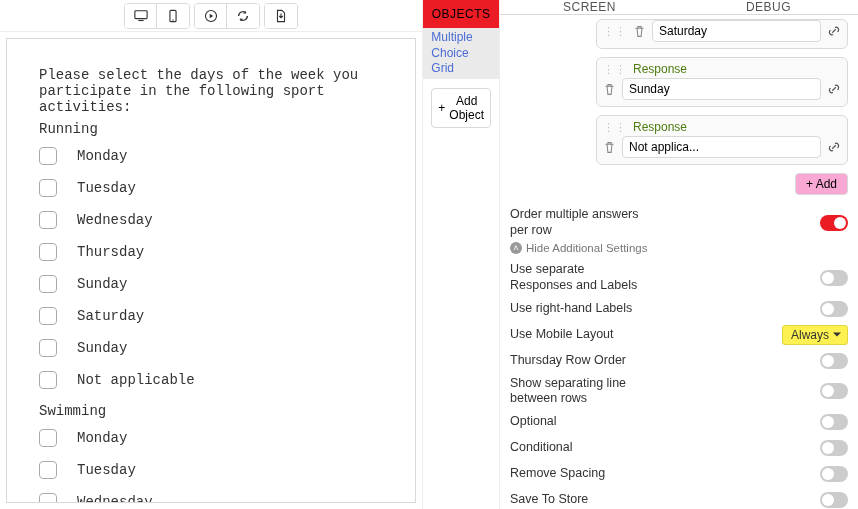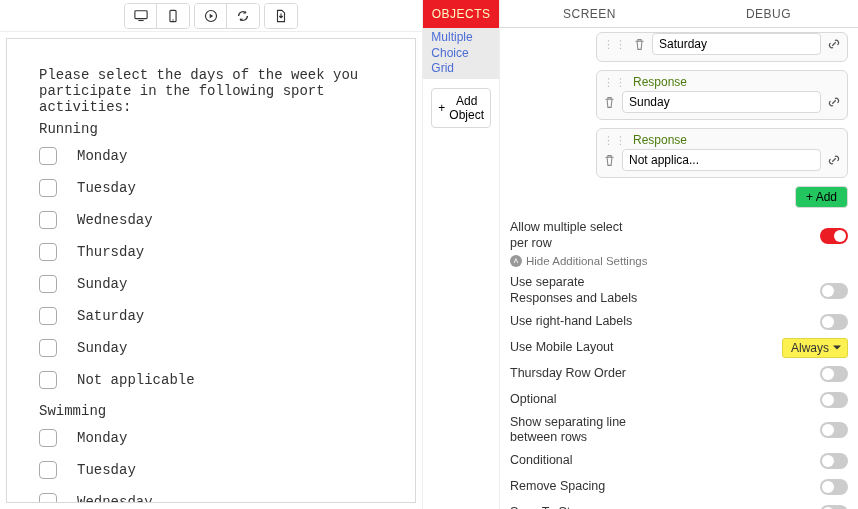--- a/index.html
+++ b/index.html
@@ -17,41 +17,41 @@
   .preview::-webkit-scrollbar-thumb { background:#888; border-radius:4px; }
   .q-text { margin:0 0 6px; font-size:14px; }
   .row-label { font-size:14px; margin:6px 0 10px; }
   .opt { display:flex; align-items:center; gap:20px; margin:0 0 14px;text-align:center; }
   .cb { width:18px; height:18px; border:1.5px solid #aaa; border-radius:4px; flex:0 0 auto; }
   .opt-label { font-size:14px; }
 
   .mid { width:92px; border-right:1px solid #eee; display:flex; flex-direction:column; }
   .tabs { display:flex; height:28px; }
   .tab { flex:1; display:flex; align-items:center; justify-content:center; font-size:12px; letter-spacing:.5px; border-bottom:1px solid var(--border); color:#555; cursor:pointer; }
-  .tab.active { background:var(--red); color:#fef9c3; border-bottom-color:var(--red); }
+  .tab.active { background:var(--red); color:#000000; border-bottom-color:var(--red); }
   .obj-list { padding:0; }
   .obj-item { background:#eaeaea; color:var(--blue); padding:2px 8px; font-size:12px; line-height:1.3; border-bottom:1px solid #fff; cursor:pointer; }
   .add-obj-wrap { padding:8px; }
   .add-obj { width:100%; border:1px solid var(--border); border-radius:4px; background:#fff; padding:5px 6px; font-size:12px; cursor:pointer; display:flex; align-items:center; justify-content:center; gap:4px; }
 
   .right { flex:1; display:flex; flex-direction:column; }
-  .rtabs { display:flex; height:28px; }
+  .rtabs { display:flex; height:15px; }
   .rtab { flex:1; display:flex; align-items:center; justify-content:center; font-size:12px; letter-spacing:.5px; color:#555; border-bottom:1px solid var(--border); cursor:pointer; }
   .panel { flex:1; overflow-y:auto; padding:4px 10px 10px; }
 
   .resp-block { border:1px solid var(--border); border-radius:6px; margin:0 0 8px 86px; background:#fafafa; }
   .resp-head { display:flex; align-items:center; gap:6px; padding:4px 6px 2px; }
   .drag { color:#bbb; font-size:11px; letter-spacing:1px; cursor:grab; }
   .resp-title { font-size:12px; color:#4d7c0f; }
   .resp-body { display:flex; align-items:center; gap:6px; padding:0 6px 6px 6px; }
   .trash { color:#888; cursor:pointer; }
   .resp-input { flex:1; border:1px solid var(--border); border-radius:4px; padding:3px 6px; font-size:12px; background:#fff; }
   .link-ic { color:#555; flex:0 0 auto; }
   .add-btn-wrap { margin:0 0 12px 86px; text-align:right; }
-  .add-btn { border:1px solid var(--border); border-radius:4px; background:#22c55e; padding:3px 10px; font-size:12px; cursor:pointer; }
+  .add-btn { border:1px solid var(--border); border-radius:4px; background:#f9a8d4; padding:3px 10px; font-size:12px; cursor:pointer; }
 
   .setting-row { display:flex; align-items:center; justify-content:space-between; gap:10px; margin:4px 0; min-height:22px; }
   .setting-label { font-size:12.5px; color:#333; line-height:1.25; max-width:130px; }
   .toggle { width:28px; height:16px; border-radius:10px; background:#ccc; position:relative; cursor:pointer; flex:0 0 auto; }
   .toggle::after { content:""; position:absolute; width:12px; height:12px; background:#fff; border-radius:50%; top:2px; left:2px; transition:.15s; }
   .toggle.on { background:var(--red); }
   .toggle.on::after { left:14px; }
   .hide-link { font-size:11.5px; color:#777; cursor:pointer; margin:4px 0 8px; display:flex; align-items:center; gap:4px; }
   .hide-link .ic { width:12px; height:12px; border-radius:50%; background:#999; color:#fff; display:inline-flex; align-items:center; justify-content:center; font-size:9px; }
   .select-yel { background:var(--yellow); border:1px solid #e0d63e; border-radius:3px; padding:2px 18px 2px 8px; font-size:12px; position:relative; cursor:pointer; }
@@ -231,21 +231,21 @@
               </svg>
             </span>
           </div>
         </div>
       </div>
     <div class="add-btn-wrap">
       <button class="add-btn">+ Add</button>
     </div>
 
     <div class="setting-row">
-      <div class="setting-label">Allow multiple select per row</div>
+      <div class="setting-label">Order multiple answers per row</div>
       <div class="toggle on"></div>
     </div>
     <div class="hide-link">
       <span class="ic">˄</span>
       <span>Hide Additional Settings</span>
     </div>
 
     <div id="settings">
         <div class="setting-row">
           <div class="setting-label">Use separate Responses and Labels</div>
@@ -257,28 +257,28 @@
         </div>
         <div class="setting-row">
           <div class="setting-label">Use Mobile Layout</div>
           <div class="select-yel">Always</div>
         </div>
         <div class="setting-row">
           <div class="setting-label">Thursday Row Order</div>
           <div class="toggle"></div>
         </div>
         <div class="setting-row">
+          <div class="setting-label">Show separating line between rows</div>
+          <div class="toggle"></div>
+        </div>
+        <div class="setting-row">
           <div class="setting-label">Optional</div>
           <div class="toggle"></div>
         </div>
         <div class="setting-row">
-          <div class="setting-label">Show separating line between rows</div>
-          <div class="toggle"></div>
-        </div>
-        <div class="setting-row">
           <div class="setting-label">Conditional</div>
           <div class="toggle"></div>
         </div>
         <div class="setting-row">
           <div class="setting-label">Remove Spacing</div>
           <div class="toggle"></div>
         </div>
         <div class="setting-row">
           <div class="setting-label">Save To Store</div>
           <div class="toggle"></div>

